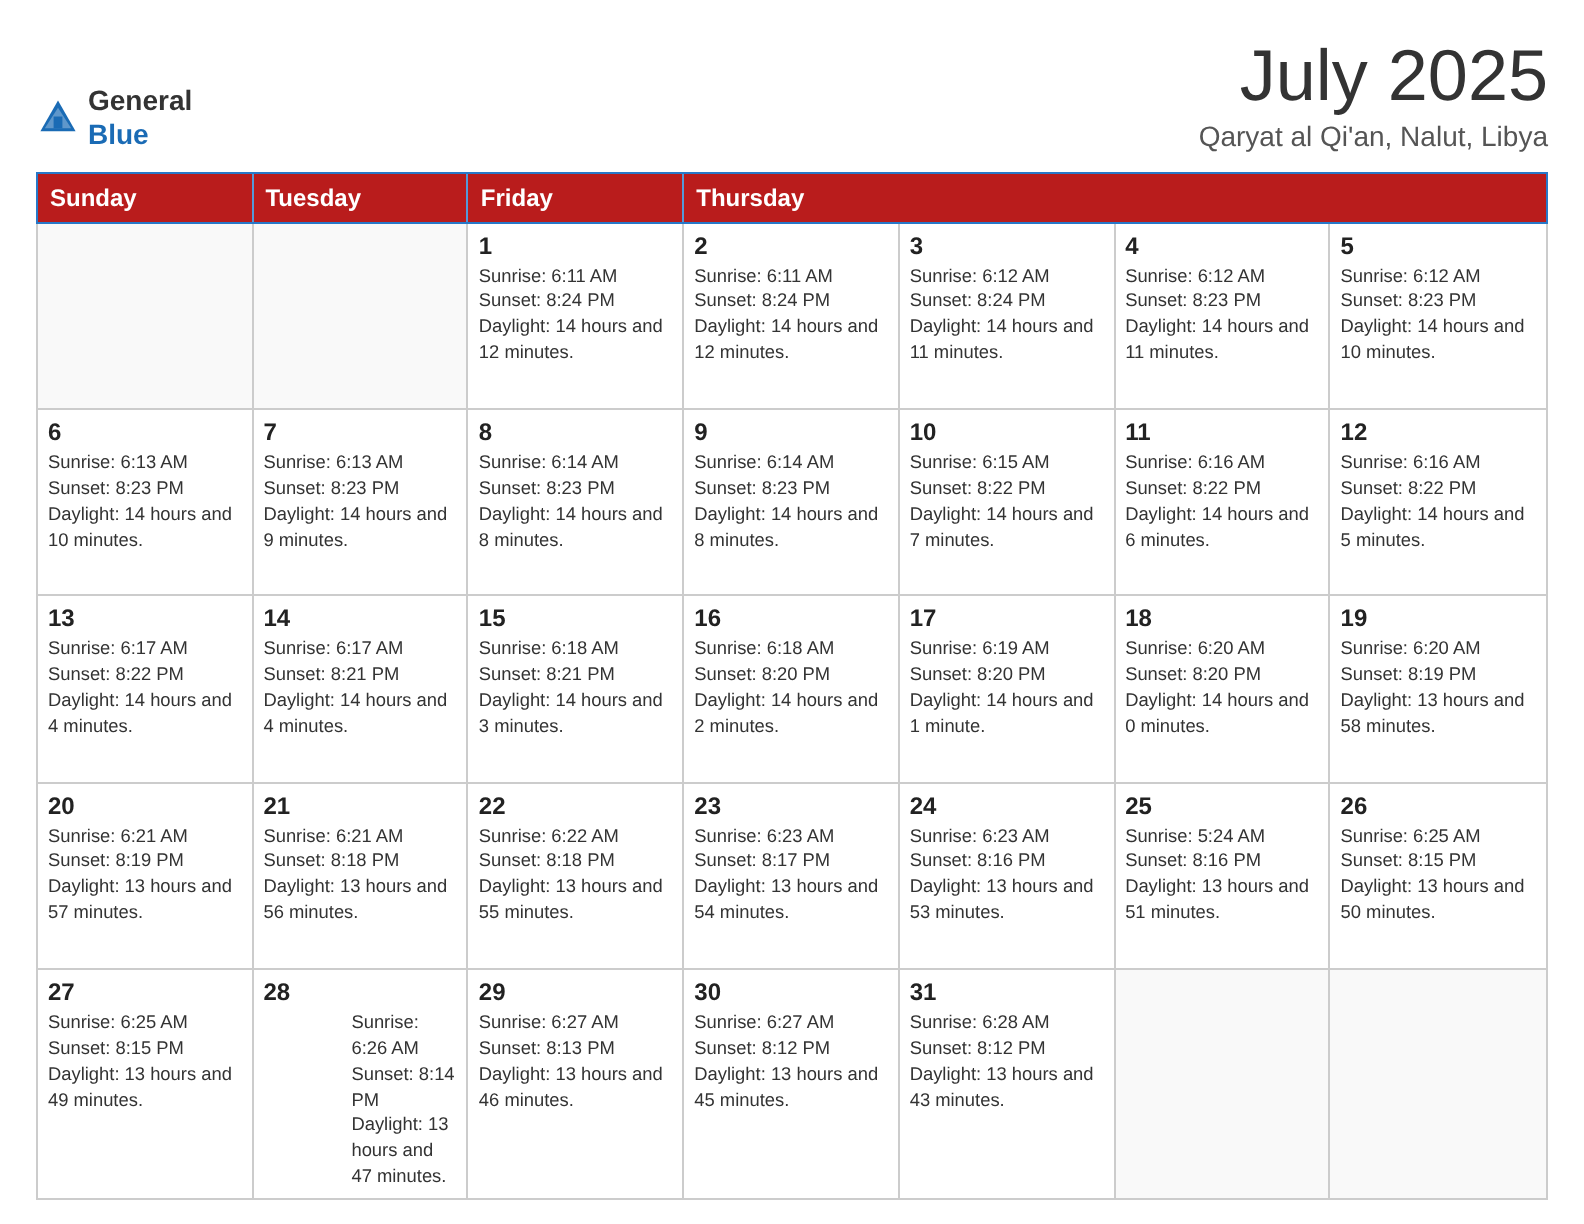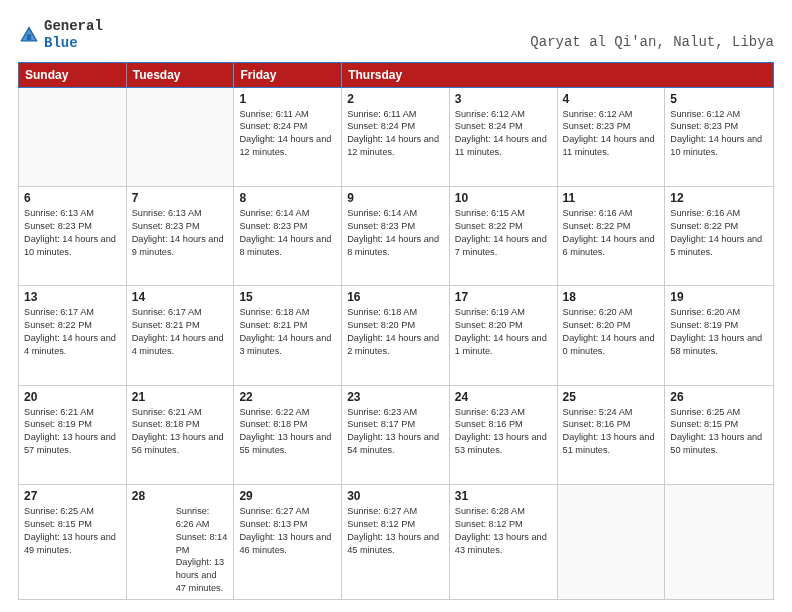--- a/index.html
+++ b/index.html
@@ -13,23 +13,22 @@
     .page {
       width: 792px;
       height: 612px;
       padding: 18px 18px 12px 18px;
       display: flex;
       flex-direction: column;
     }
     .header {
       display: flex;
       justify-content: space-between;
-      align-items: flex-start;
+      align-items: flex-end;
       margin-bottom: 10px;
-      font-family: Liberation Mono, monospace;
     }
     .logo {
       display: flex;
       align-items: center;
       gap: 4px;
     }
     .logo-icon {
       width: 22px;
       height: 22px;
     }
@@ -38,21 +37,21 @@
     }
     .calendar-title {
       font-size: 36px;
       color: #333;
       font-weight: normal;
       line-height: 1.1;
     }
     .calendar-subtitle {
       font-size: 14px;
       color: #555;
-      margin-top: 16px;
+      margin-top: 2px;
     }
     .calendar {
       flex: 1;
       display: flex;
       flex-direction: column;
     }
     .cal-header-row {
       display: grid;
       grid-template-columns: repeat(7, 1fr);
       background: #b91c1c;
@@ -116,20 +115,21 @@
         <polygon points="15,3 27,24 3,24" fill="#1a6bb5"></polygon>
         <polygon points="15,8 24,22 6,22" fill="#fff" opacity="0.3"></polygon>
         <rect x="12" y="14" width="6" height="8" fill="#1a6bb5"></rect>
       </svg>
       <div>
         <div style="font-size:14px;font-weight:bold;color:#333;line-height:1.2;">General</div>
         <div style="font-size:14px;font-weight:bold;color:#1a6bb5;line-height:1.2;">Blue</div>
       </div>
     </div>
     <div class="title-section">
+      <div class="calendar-title">July 2025</div>
       <div class="calendar-subtitle">Qaryat al Qi'an, Nalut, Libya</div>
     </div>
   </div>
 
   <div class="calendar">
     <div class="cal-header-row" id="cal-header">
         <div class="cal-header-cell">Sunday</div>
         <div class="cal-header-cell">Tuesday</div>
         <div class="cal-header-cell">Friday</div>
         <div class="cal-header-cell">Thursday</div>

